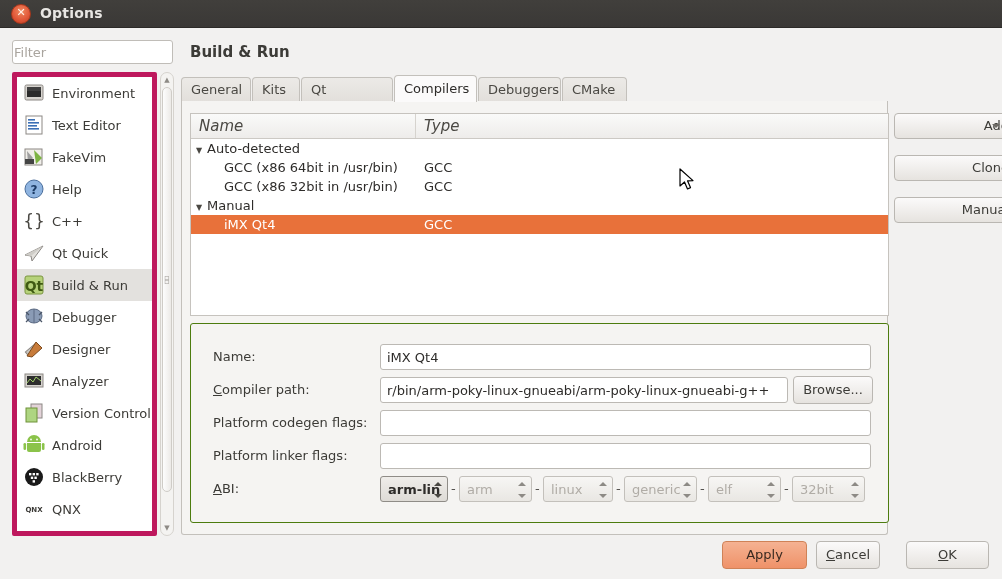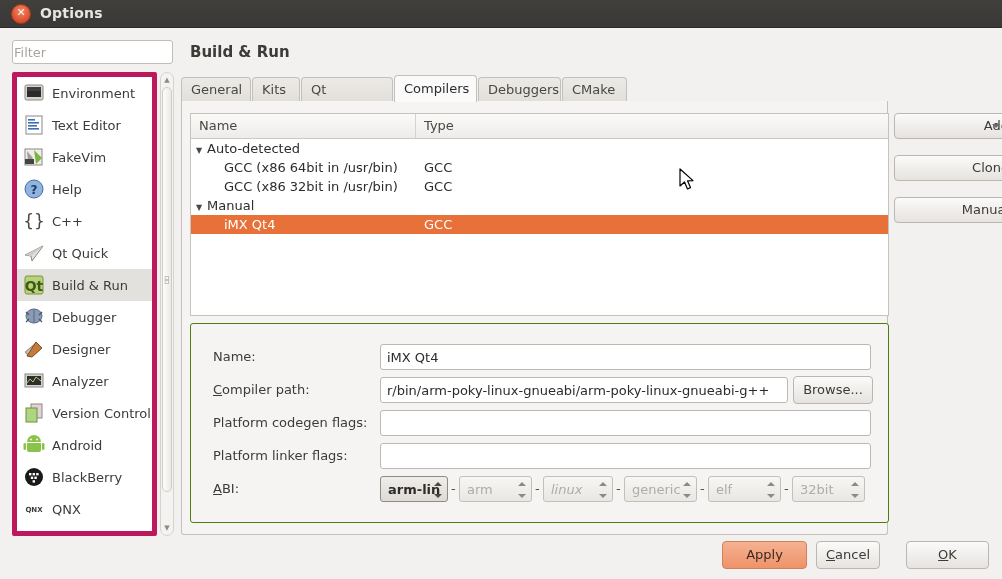--- a/index.html
+++ b/index.html
@@ -146,22 +146,23 @@
     background: #ffffff;
     border: 1px solid #c6c3be;
   }
   .thead {
     position: relative; height: 24px;
     background: linear-gradient(to bottom, #fafaf9, #eeecea);
     border-bottom: 1px solid #ccc9c4;
   }
   .th {
     position: absolute; top: 0; height: 24px; line-height: 24px;
-    font-size: 13px; color: #4a4843;
-    box-sizing: border-box;
+    font-size: 15px; color: #4a4843;
+    box-sizing: border-box;
+    font-style: italic;
   }
   .th.name { left: 0; width: 225px; padding-left: 8px; border-right: 1px solid #d6d3ce; }
   .th.type { left: 225px; padding-left: 8px; }
   .trow {
     position: relative; height: 19px; line-height: 19px;
     font-size: 13px; color: #2e2c2a;
     white-space: nowrap;
   }
   .trow.selected { background: #e8713a; color: #ffffff; }
   .trow .c-name { position: absolute; left: 0; top: 0; }
@@ -491,21 +492,21 @@
           <div class="spin on" style="left: 189px; width: 68px;"><span>arm-lin</span><span class="arrows">
               <i class="up"></i>
               <i class="dn"></i>
             </span></div>
           <span class="dash" style="left: 260px;">-</span>
           <div class="spin" style="left: 268px; width: 73px;"><span>arm</span><span class="arrows">
               <i class="up"></i>
               <i class="dn"></i>
             </span></div>
           <span class="dash" style="left: 344px;">-</span>
-          <div class="spin" style="left: 352px; width: 70px; font-style: italic;"><span>linux</span><span class="arrows">
+          <div class="spin" style="left: 352px; width: 70px;"><span>linux</span><span class="arrows">
               <i class="up"></i>
               <i class="dn"></i>
             </span></div>
           <span class="dash" style="left: 425px;">-</span>
           <div class="spin" style="left: 433px; width: 73px;"><span>generic</span><span class="arrows">
               <i class="up"></i>
               <i class="dn"></i>
             </span></div>
           <span class="dash" style="left: 509px;">-</span>
           <div class="spin" style="left: 517px; width: 73px;"><span>elf</span><span class="arrows">

